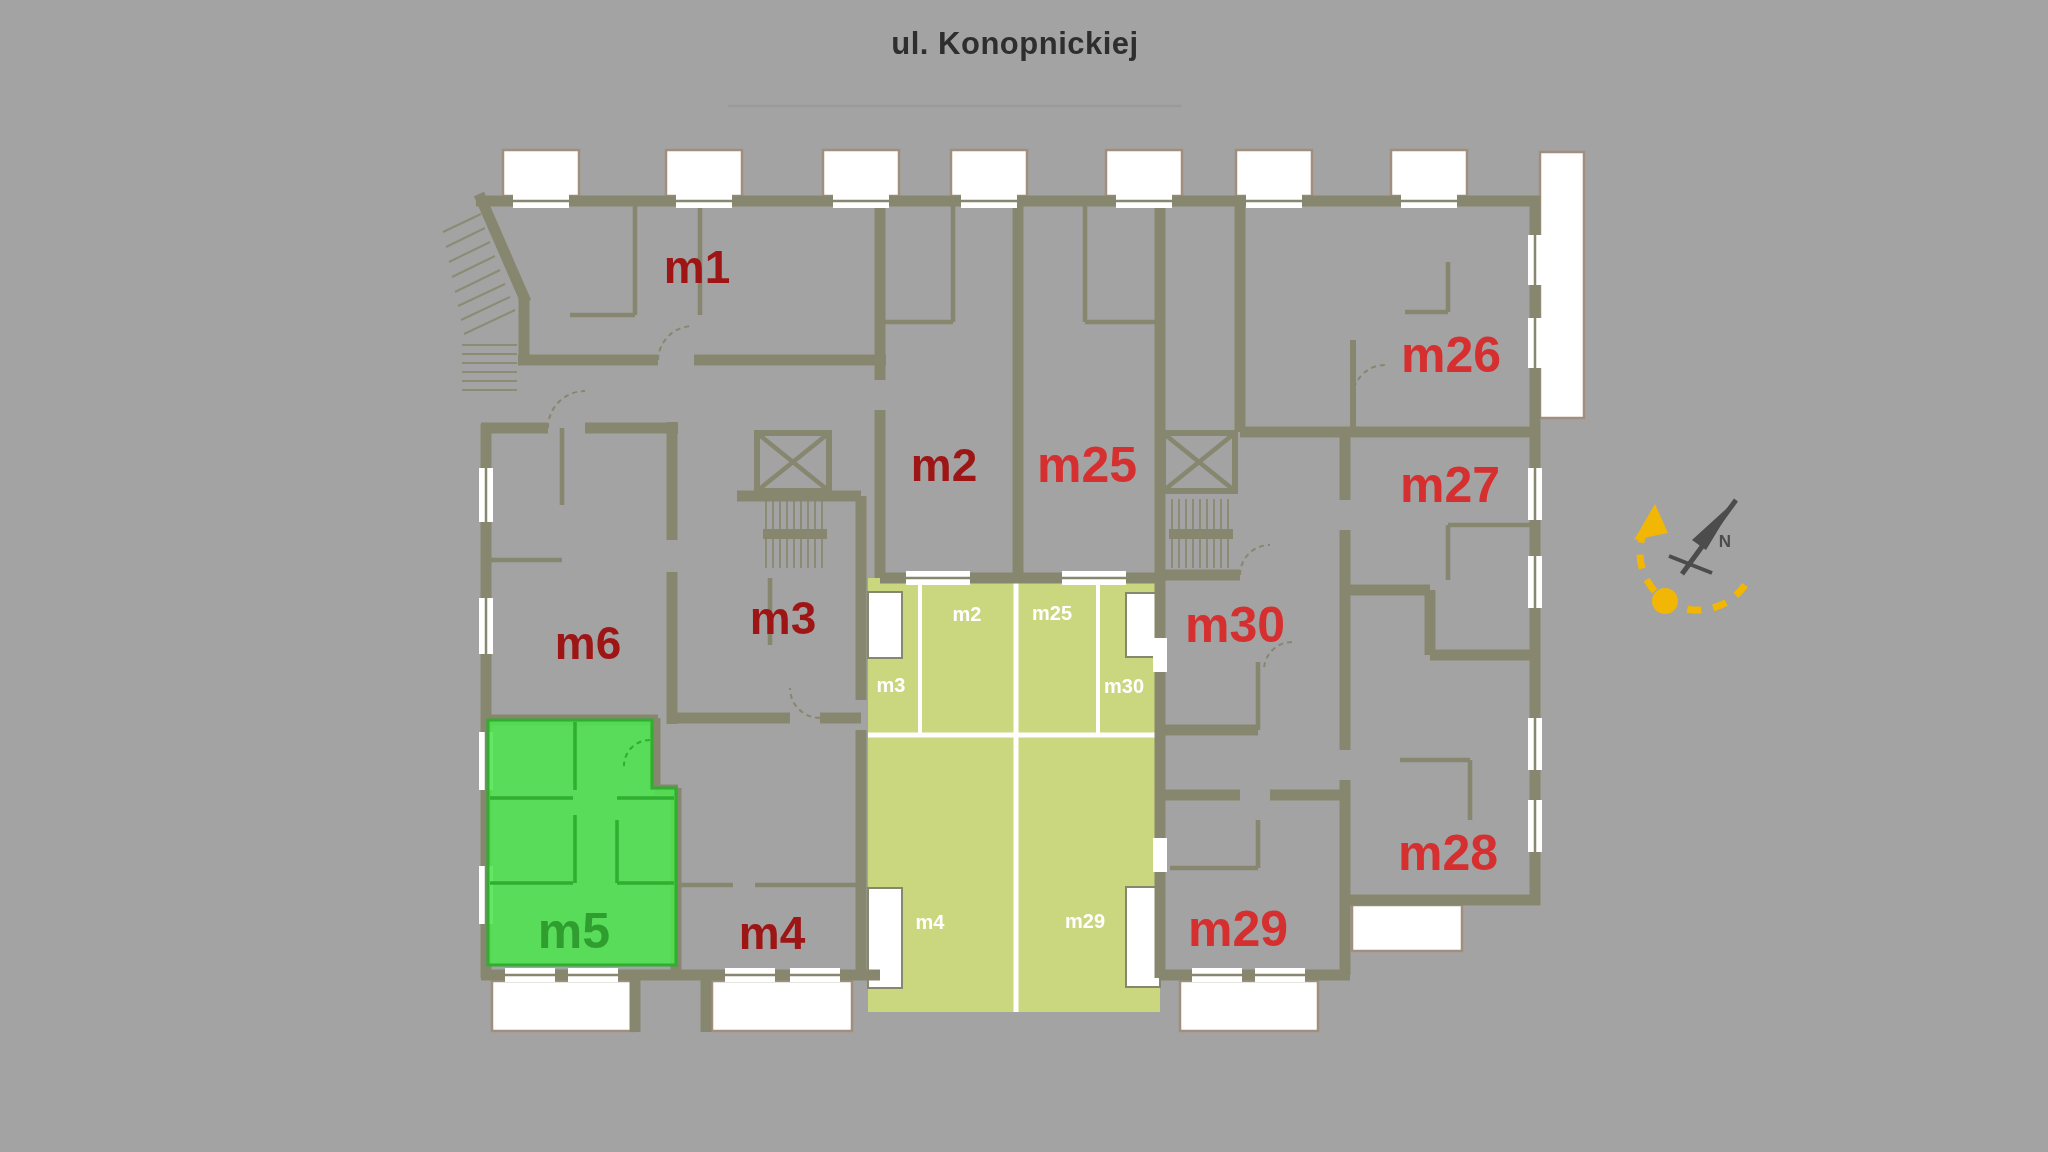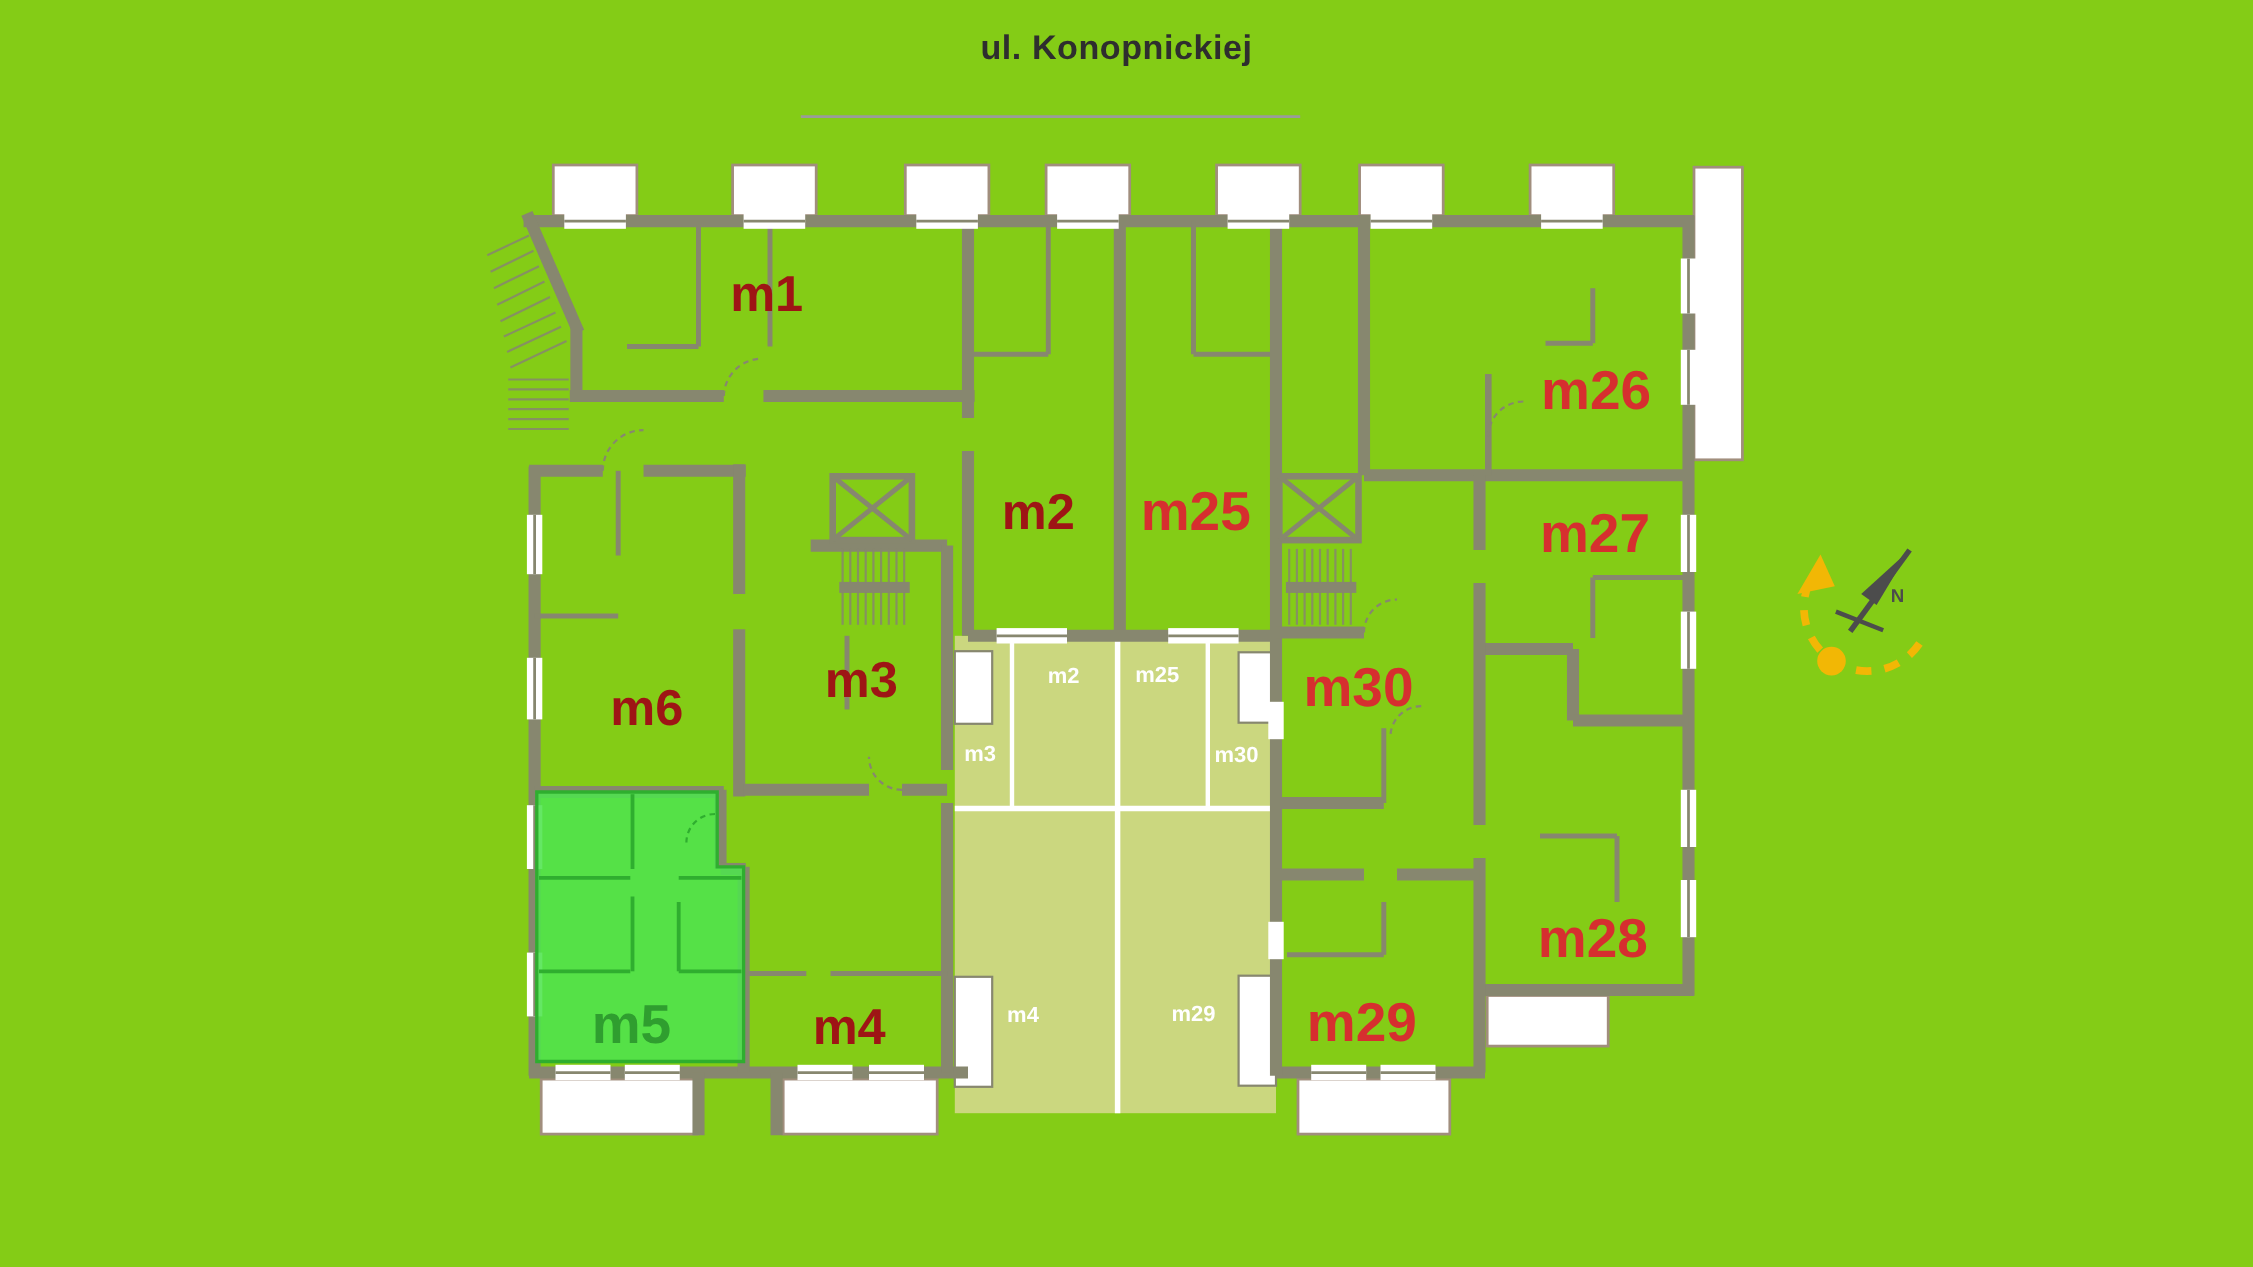--- a/index.html
+++ b/index.html
@@ -1,16 +1,16 @@
 <!DOCTYPE html>
 <html style="--wall: #87876f; --balcony-outline: #a18e7d; --unit-label-dark: #9e1515; --unit-label-bright: #d62f2f; --garden-fill: #cbd77f; --garden-label: #ffffff; --highlight-fill: #4fe44f; --highlight-stroke: #2fae2f; --highlight-label: #2f9e2f; --title-text: #2e2e2e; --title-underline: #9b9b9b; --compass-arc: #f2b705; --compass-needle: #4c4c4c;"><head>
 <meta charset="utf-8">
 <style>
   html,body{margin:0;padding:0;background:#ffffff;}
-  .stage{position:relative;width:2048px;height:1152px;background:#84cc16;overflow:hidden;
+  .stage{position:relative;width:2048px;height:1152px;background:#a3a3a3;overflow:hidden;
          font-family:"Liberation Sans", sans-serif;}
   svg text{font-family:"Liberation Sans", sans-serif;}
   .title-text{fill:var(--title-text,#2e2e2e);font-size:31px;font-weight:bold;text-anchor:middle;letter-spacing:.5px;}
   .title-underline{stroke:var(--title-underline,#9b9b9b);stroke-width:2.5;}
   .w  {stroke:var(--wall,#87876f);stroke-width:11;fill:none;}
   .w6 {stroke:var(--wall,#87876f);stroke-width:6;fill:none;}
   .w2 {stroke:var(--wall,#87876f);stroke-width:4.5;fill:none;}
   .hatch{stroke:var(--wall,#87876f);stroke-width:2;fill:none;opacity:.85;}
   .balc{fill:#ffffff;stroke:var(--balcony-outline,#a18e7d);stroke-width:2.5;}
   .wingap{fill:#ffffff;}

